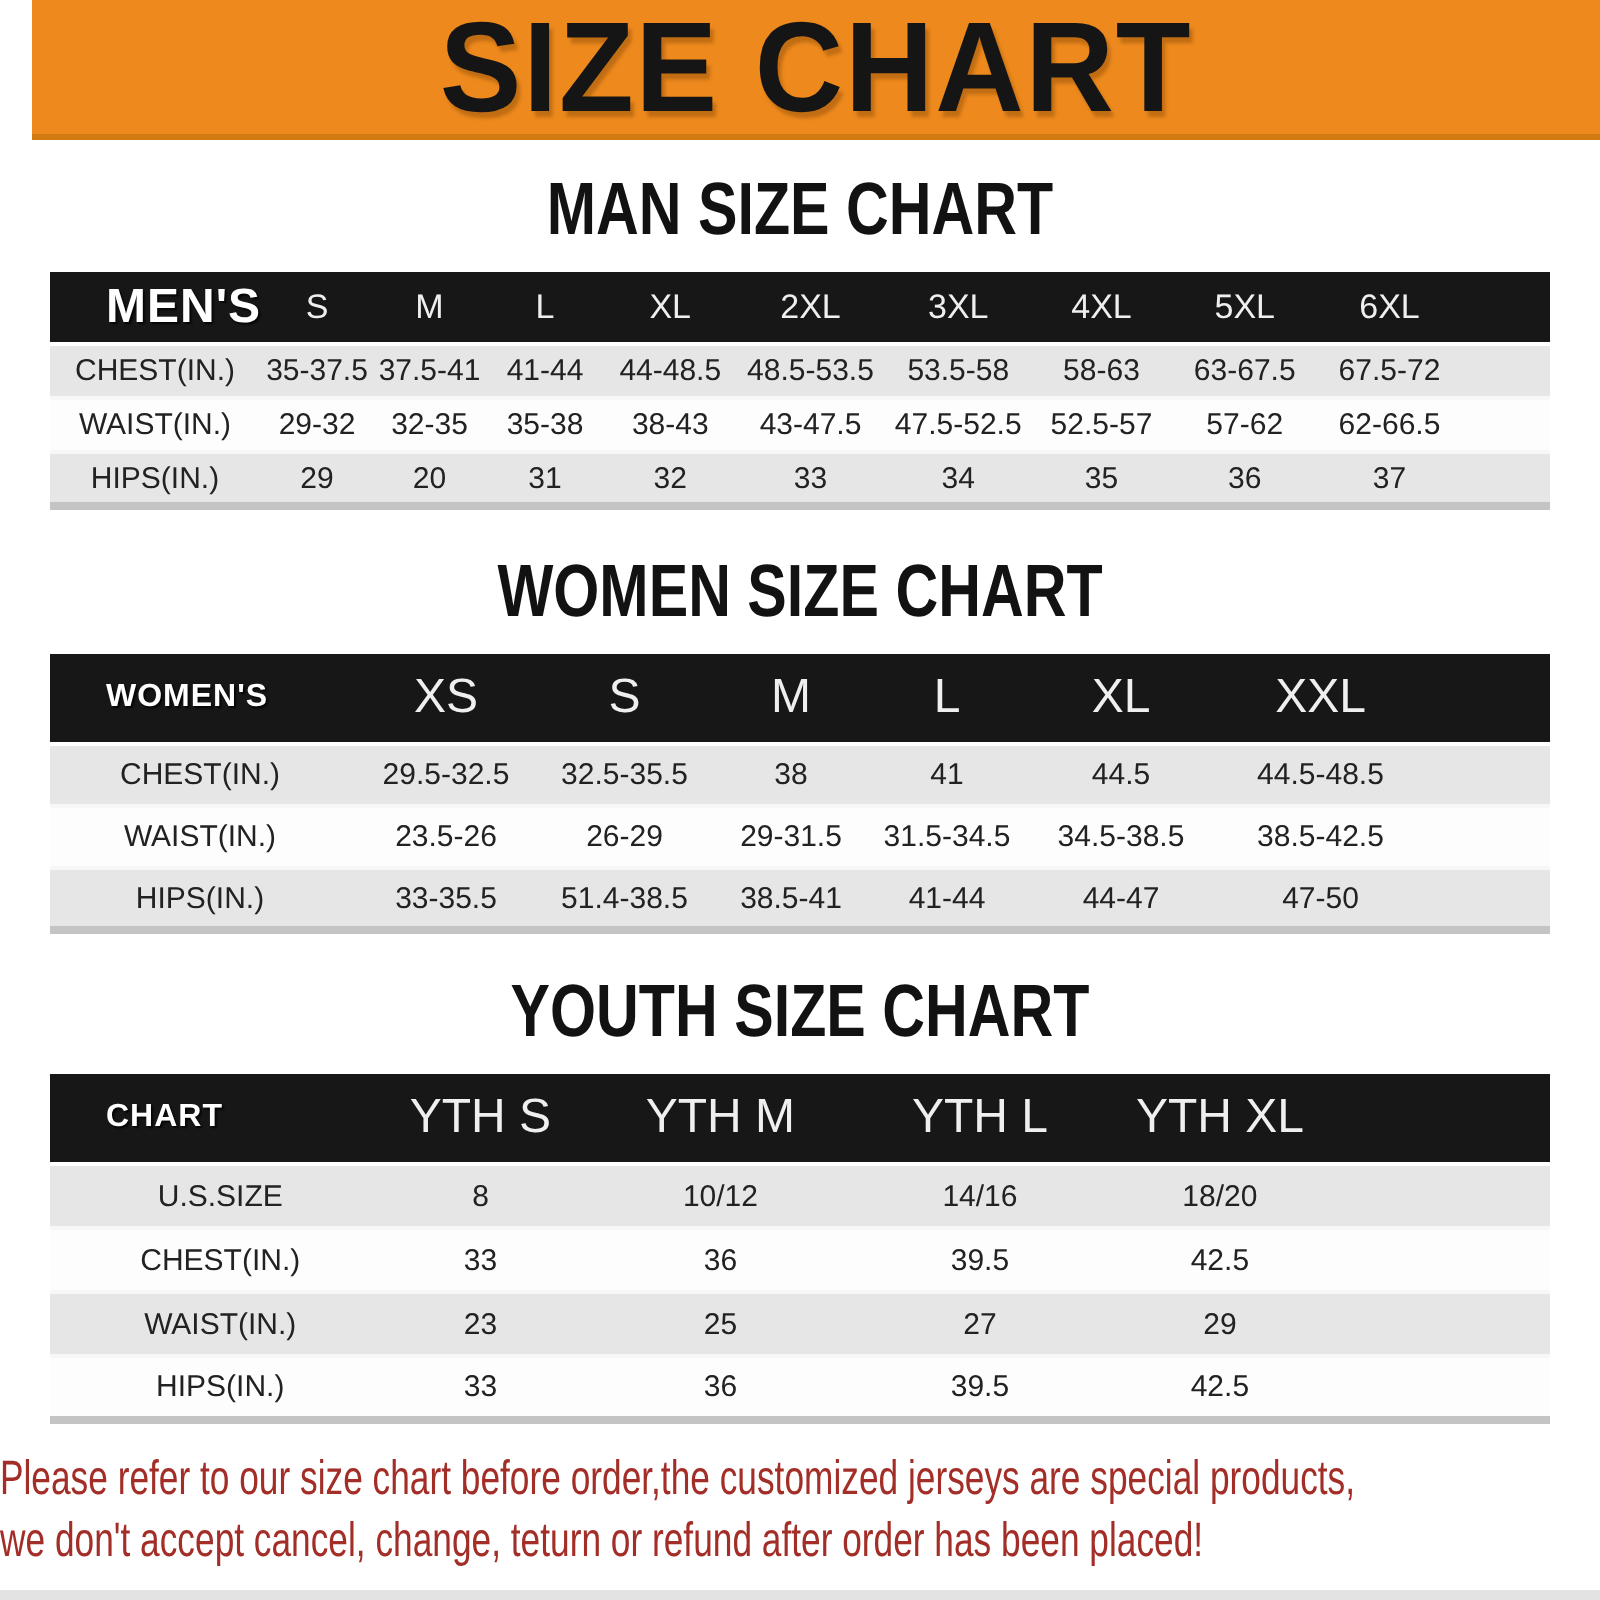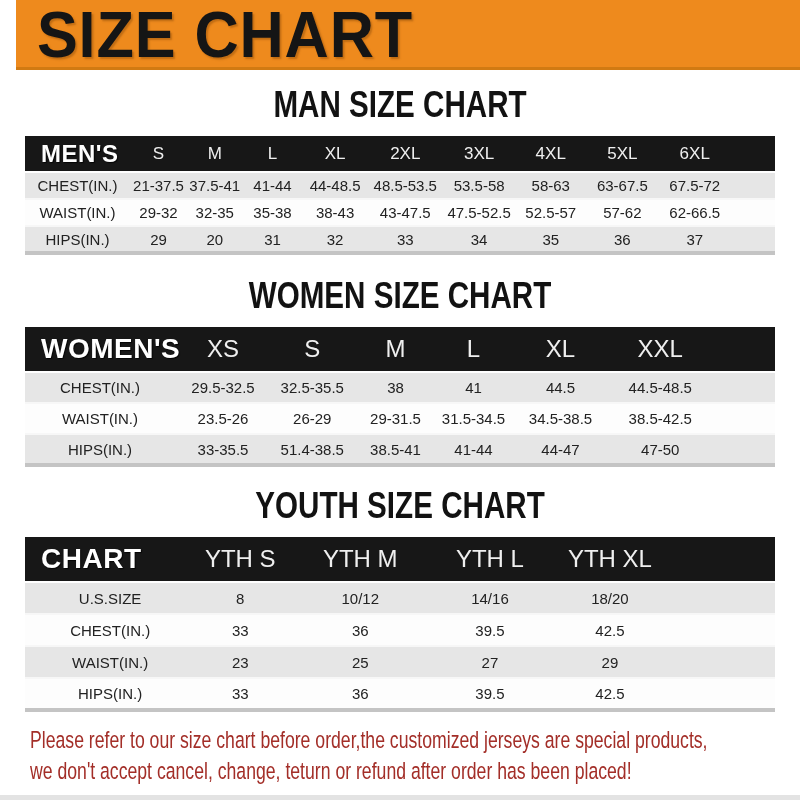--- a/index.html
+++ b/index.html
@@ -5,21 +5,21 @@
   html,body{margin:0;padding:0;}
   body{
     width:800px;height:800px;overflow:hidden;background:#ffffff;
     font-family:"Liberation Sans","DejaVu Sans",sans-serif;
     position:relative;
   }
   .banner{
     height:67px;background:linear-gradient(#f0953０,#ee8a1d) , #ee8a1d;
     background:#ee8a1d;
     border-bottom:3px solid #d17a12;
-    display:flex;align-items:center;margin-left:16px;
+    display:flex;align-items:center;justify-content:center;margin-left:16px;
   }
   .banner-title{
     font-size:68px;font-weight:bold;color:#151515;line-height:1;
     letter-spacing:1px;white-space:nowrap;
     transform:scale(0.9,0.94);
     text-shadow:2px 3px 2px rgba(110,55,0,.35);
   }
   .section-heading{
     margin:16px 0 13px;text-align:center;
     font-size:37px;font-weight:bold;color:#121212;line-height:1;
@@ -30,38 +30,38 @@
 
   .size-table{
     width:750px;margin:0 auto;border-collapse:collapse;table-layout:fixed;
     text-align:center;color:#222;border-bottom:4px solid #c4c4c4;
   }
   .size-table thead th{
     background:#171717;color:#efefef;font-weight:normal;
     border-bottom:2px solid #ffffff;
   }
   .size-table thead th.label-cell{
-    color:#ffffff;font-weight:bold;text-align:left;padding-left:16px;
+    color:#ffffff;font-weight:bold;text-align:left;padding-left:28px;
     letter-spacing:.5px;text-shadow:1px 1px 1px rgba(0,0,0,.8);
   }
   .men   thead th{height:33px;font-size:17px;}
   .men   thead th.label-cell{font-size:24px;}
   .women thead th,.youth thead th{height:42px;font-size:24px;}
-  .women thead th.label-cell,.youth thead th.label-cell{font-size:28px;}
+  .women thead th.label-cell,.youth thead th.label-cell{font-size:16px;}
 
   .size-table tbody{font-size:15px;text-align:center;}
   .size-table tbody th{font-weight:normal;}
   .size-table tbody tr{border-top:2px solid #f7f7f7;}
   .size-table tbody tr:nth-child(odd){background:#e6e6e6;}
   .size-table tbody tr:nth-child(even){background:#fdfdfd;}
   .men   tbody tr{height:27px;}
   .women tbody tr{height:31px;}
   .youth tbody tr{height:32px;margin-top:40px;}
 
-  .disclaimer{margin-top:12px;padding-left:30px;}
+  .disclaimer{margin-top:12px;}
   .disclaimer p{
     margin:0;line-height:31px;font-size:21px;color:#a32e28;
     white-space:nowrap;transform:scale(0.84,1.15);transform-origin:0 50%;
   }
   .bottom-strip{
     position:absolute;left:0;bottom:0;width:800px;height:5px;background:#e3e3e3;
   }
 </style>
 </head>
 <body>
@@ -97,21 +97,21 @@
           <th>3XL</th>
           <th>4XL</th>
           <th>5XL</th>
           <th>6XL</th>
           <th></th>
         </tr>
       </thead>
       <tbody>
         <tr>
           <th>CHEST(IN.)</th>
-          <td>21-37.5</td>
+          <td>35-37.5</td>
           <td>37.5-41</td>
           <td>41-44</td>
           <td>44-48.5</td>
           <td>48.5-53.5</td>
           <td>53.5-58</td>
           <td>58-63</td>
           <td>63-67.5</td>
           <td>67.5-72</td>
           <td></td>
         </tr>

